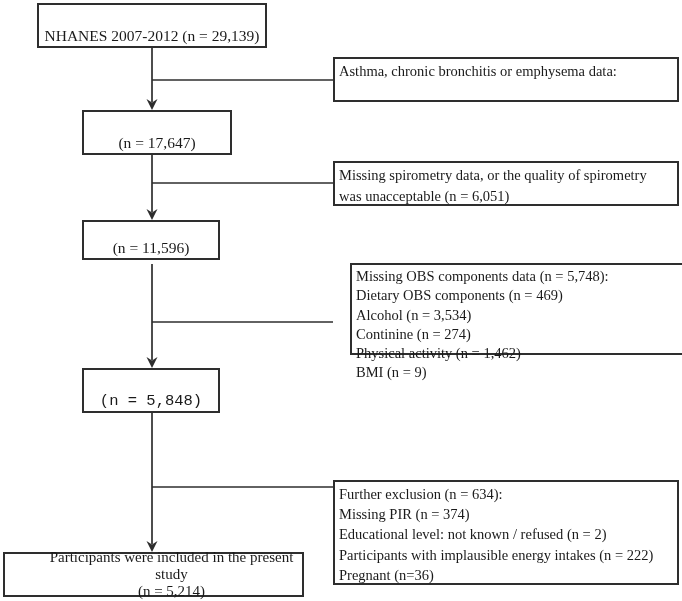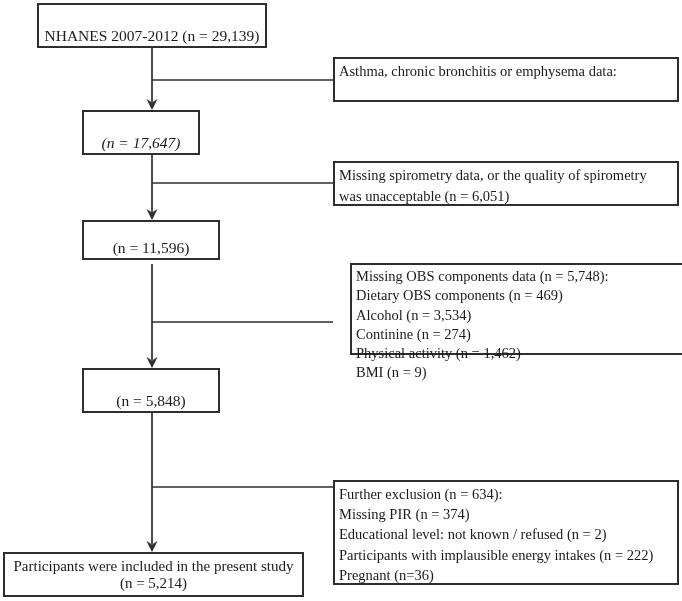--- a/index.html
+++ b/index.html
@@ -81,33 +81,33 @@
       <polygon points="146.5,209 152,220 157.5,209 152,212.5"></polygon>
       <polygon points="146.5,357 152,368 157.5,357 152,360.5"></polygon>
       <polygon points="146.5,541 152,552 157.5,541 152,544.5"></polygon>
     </g>
   </svg>
 
   <div class="box node" style="left:37px; top:3px; width:230px; height:45px;">
     <span class="nline">NHANES 2007-2012 (n = 29,139)</span>
   </div>
 
-  <div class="box node" style="left:82px; top:110px; width:118px; height:45px;font-style:italic;">
+  <div class="box node" style="left:82px; top:110px; width:150px; height:45px;">
     <span class="nline">(n = 17,647)</span>
   </div>
 
   <div class="box node" style="left:82px; top:220px; width:138px; height:40px;">
     <span class="nline">(n = 11,596)</span>
   </div>
 
-  <div class="box node" style="left:82px; top:368px; width:138px; height:45px;">
+  <div class="box node" style="left:82px; top:368px; width:138px; height:45px;font-family:Liberation Mono, monospace;">
     <span class="nline">(n = 5,848)</span>
   </div>
 
-  <div class="box final-node" style="left:3px; top:552px; width:301px; height:45px;">
+  <div class="box final-node" style="left:3px; top:552px; width:301px; height:45px;padding-left:36px;">
     <span class="nline">Participants were included in the present study</span>
     <span class="nline">(n = 5,214)</span>
   </div>
 
   <div class="box excl two" style="left:333px; top:57px; width:346px; height:45px;">
     <div class="xline">Asthma, chronic bronchitis or emphysema data:</div>
   </div>
 
   <div class="box excl two" style="left:333px; top:161px; width:346px; height:45px;">
     <div class="xline">Missing  spirometry data, or the quality of spirometry</div>

